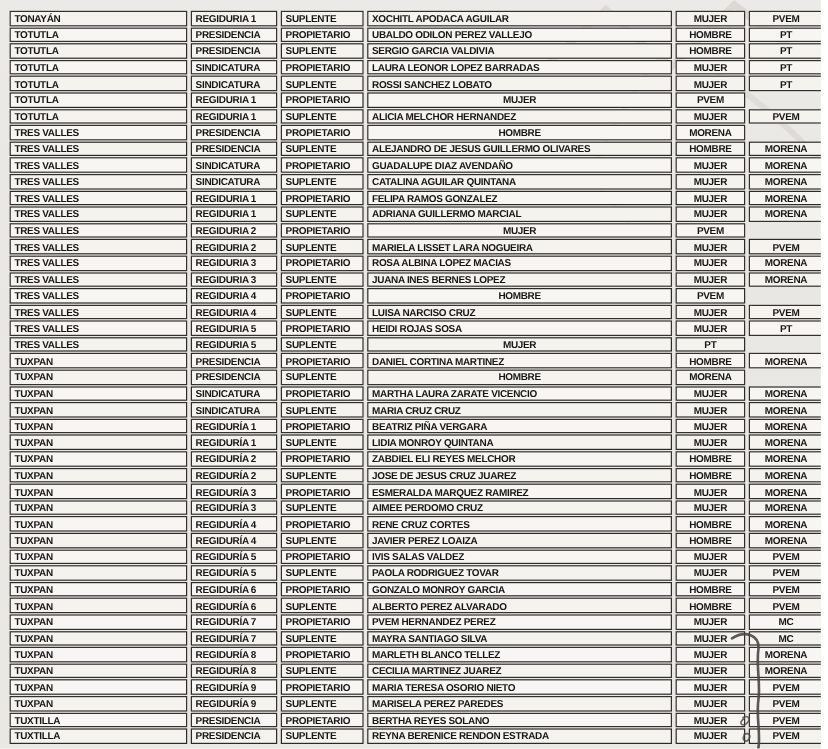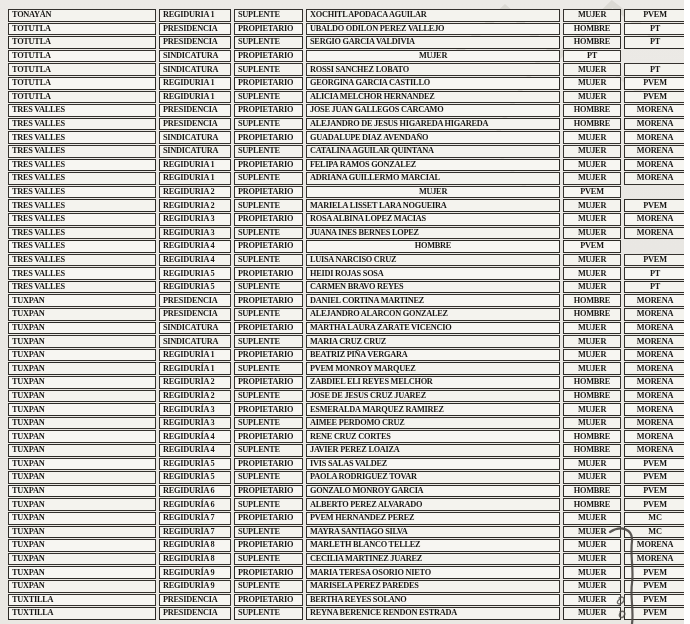--- a/index.html
+++ b/index.html
@@ -3,21 +3,21 @@
 <meta charset="utf-8">
 <style>
   html, body { margin: 0; padding: 0; }
   .page {
     position: relative;
     width: 684px;
     height: 624px;
     background:
       linear-gradient(180deg, #eceae6 0%, #e9e7e3 40%, #eae8e3 100%);
     overflow: hidden;
-    font-family: Liberation Serif, serif;
+    font-family: Liberation Sans, sans-serif;
   }
   .artifacts, .penmark {
     position: absolute;
     left: 0; top: 0;
     width: 690px; height: 624px;
     pointer-events: none;
   }
   .artifacts { z-index: 0; }
   .table {
     position: absolute;
@@ -94,60 +94,59 @@
         <div class="cell c1">PRESIDENCIA</div>
         <div class="cell c2">SUPLENTE</div>
         <div class="cell c3">SERGIO GARCIA VALDIVIA</div>
         <div class="cell c4">HOMBRE</div>
         <div class="cell c5">PT</div>
       </div>
       <div class="row">
         <div class="cell c0">TOTUTLA</div>
         <div class="cell c1">SINDICATURA</div>
         <div class="cell c2">PROPIETARIO</div>
+        <div class="cell c3">LAURA LEONOR LOPEZ BARRADAS</div>
         <div class="cell c4">MUJER</div>
         <div class="cell c5">PT</div>
       </div>
       <div class="row">
         <div class="cell c0">TOTUTLA</div>
         <div class="cell c1">SINDICATURA</div>
         <div class="cell c2">SUPLENTE</div>
         <div class="cell c3">ROSSI SANCHEZ LOBATO</div>
         <div class="cell c4">MUJER</div>
         <div class="cell c5">PT</div>
       </div>
       <div class="row">
         <div class="cell c0">TOTUTLA</div>
         <div class="cell c1">REGIDURIA 1</div>
         <div class="cell c2">PROPIETARIO</div>
-        <div class="cell c3">GEORGINA GARCIA CASTILLO</div>
         <div class="cell c4">MUJER</div>
         <div class="cell c5">PVEM</div>
       </div>
       <div class="row">
         <div class="cell c0">TOTUTLA</div>
         <div class="cell c1">REGIDURIA 1</div>
         <div class="cell c2">SUPLENTE</div>
         <div class="cell c3">ALICIA MELCHOR HERNANDEZ</div>
         <div class="cell c4">MUJER</div>
         <div class="cell c5">PVEM</div>
       </div>
       <div class="row">
         <div class="cell c0">TRES VALLES</div>
         <div class="cell c1">PRESIDENCIA</div>
         <div class="cell c2">PROPIETARIO</div>
-        <div class="cell c3">JOSE JUAN GALLEGOS CARCAMO</div>
-        <div class="cell c4">HOMBRE</div>
-        <div class="cell c5">MORENA</div>
-      </div>
-      <div class="row">
-        <div class="cell c0">TRES VALLES</div>
-        <div class="cell c1">PRESIDENCIA</div>
-        <div class="cell c2">SUPLENTE</div>
-        <div class="cell c3">ALEJANDRO DE JESUS HIGAREDA HIGAREDA</div>
+        <div class="cell c4">HOMBRE</div>
+        <div class="cell c5">MORENA</div>
+      </div>
+      <div class="row">
+        <div class="cell c0">TRES VALLES</div>
+        <div class="cell c1">PRESIDENCIA</div>
+        <div class="cell c2">SUPLENTE</div>
+        <div class="cell c3">ALEJANDRO DE JESUS GUILLERMO OLIVARES</div>
         <div class="cell c4">HOMBRE</div>
         <div class="cell c5">MORENA</div>
       </div>
       <div class="row">
         <div class="cell c0">TRES VALLES</div>
         <div class="cell c1">SINDICATURA</div>
         <div class="cell c2">PROPIETARIO</div>
         <div class="cell c3">GUADALUPE DIAZ AVENDAÑO</div>
         <div class="cell c4">MUJER</div>
         <div class="cell c5">MORENA</div>
@@ -227,37 +226,35 @@
         <div class="cell c1">REGIDURIA 5</div>
         <div class="cell c2">PROPIETARIO</div>
         <div class="cell c3">HEIDI ROJAS SOSA</div>
         <div class="cell c4">MUJER</div>
         <div class="cell c5">PT</div>
       </div>
       <div class="row">
         <div class="cell c0">TRES VALLES</div>
         <div class="cell c1">REGIDURIA 5</div>
         <div class="cell c2">SUPLENTE</div>
-        <div class="cell c3">CARMEN BRAVO REYES</div>
         <div class="cell c4">MUJER</div>
         <div class="cell c5">PT</div>
       </div>
       <div class="row">
         <div class="cell c0">TUXPAN</div>
         <div class="cell c1">PRESIDENCIA</div>
         <div class="cell c2">PROPIETARIO</div>
         <div class="cell c3">DANIEL CORTINA MARTINEZ</div>
         <div class="cell c4">HOMBRE</div>
         <div class="cell c5">MORENA</div>
       </div>
       <div class="row">
         <div class="cell c0">TUXPAN</div>
         <div class="cell c1">PRESIDENCIA</div>
         <div class="cell c2">SUPLENTE</div>
-        <div class="cell c3">ALEJANDRO ALARCON GONZALEZ</div>
         <div class="cell c4">HOMBRE</div>
         <div class="cell c5">MORENA</div>
       </div>
       <div class="row">
         <div class="cell c0">TUXPAN</div>
         <div class="cell c1">SINDICATURA</div>
         <div class="cell c2">PROPIETARIO</div>
         <div class="cell c3">MARTHA LAURA ZARATE VICENCIO</div>
         <div class="cell c4">MUJER</div>
         <div class="cell c5">MORENA</div>
@@ -275,21 +272,21 @@
         <div class="cell c1">REGIDURÍA 1</div>
         <div class="cell c2">PROPIETARIO</div>
         <div class="cell c3">BEATRIZ PIÑA VERGARA</div>
         <div class="cell c4">MUJER</div>
         <div class="cell c5">MORENA</div>
       </div>
       <div class="row">
         <div class="cell c0">TUXPAN</div>
         <div class="cell c1">REGIDURÍA 1</div>
         <div class="cell c2">SUPLENTE</div>
-        <div class="cell c3">PVEM MONROY MARQUEZ</div>
+        <div class="cell c3">LIDIA MONROY QUINTANA</div>
         <div class="cell c4">MUJER</div>
         <div class="cell c5">MORENA</div>
       </div>
       <div class="row">
         <div class="cell c0">TUXPAN</div>
         <div class="cell c1">REGIDURÍA 2</div>
         <div class="cell c2">PROPIETARIO</div>
         <div class="cell c3">ZABDIEL ELI REYES MELCHOR</div>
         <div class="cell c4">HOMBRE</div>
         <div class="cell c5">MORENA</div>

